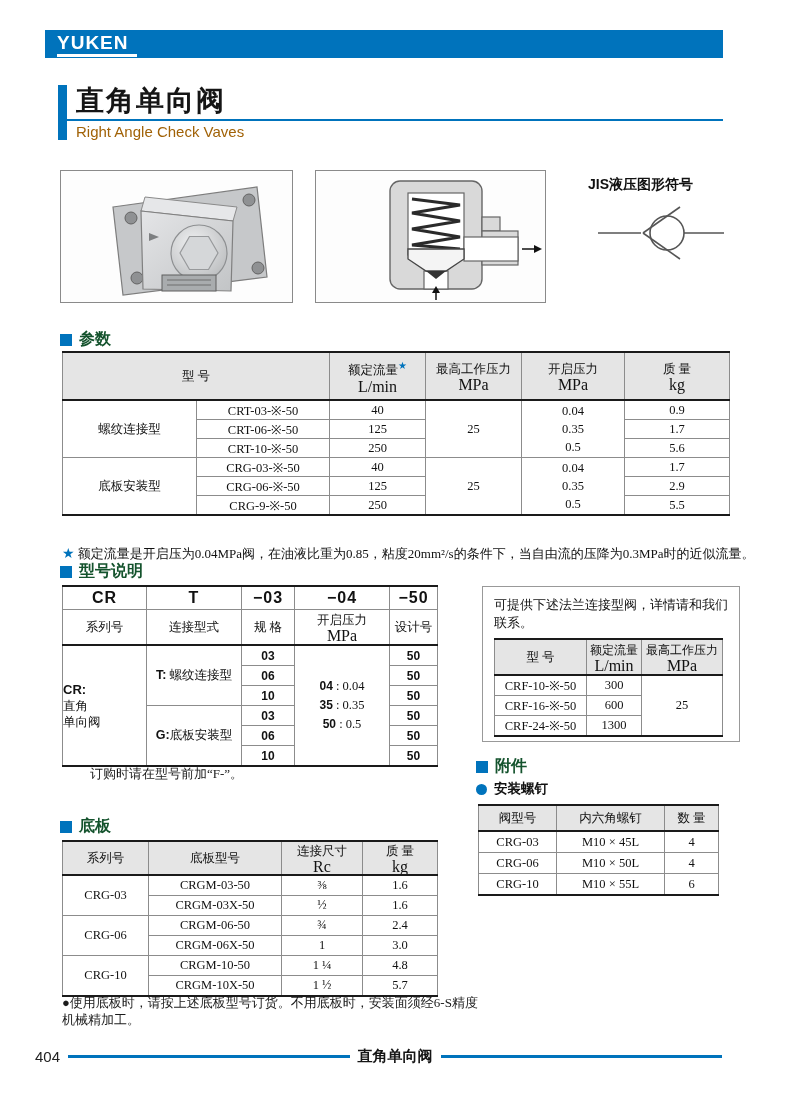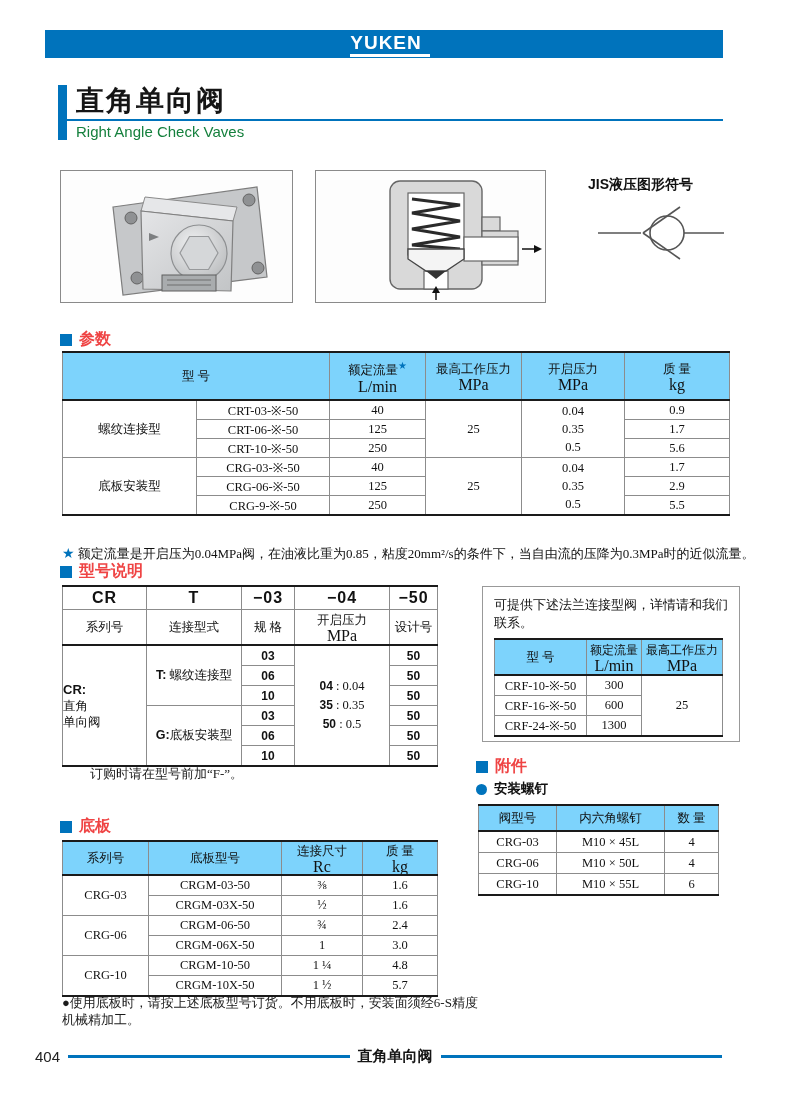--- a/index.html
+++ b/index.html
@@ -1,48 +1,48 @@
 <!DOCTYPE html>
 <html><head>
 <meta charset="utf-8">
 <style>
   html,body{margin:0;padding:0;background:#e8e8e8;}
   .page{position:relative;width:800px;height:1096px;background:#ffffff;margin:0 auto;
         font-family:"Liberation Serif",serif;color:#111;overflow:hidden;}
-  .abs{position:absolute;box-sizing:border-box;justify-content:center;}
+  .abs{position:absolute;box-sizing:border-box;}
 
   
   .topbar{left:45px;top:30px;width:678px;height:28px;background:#0073BC;display:flex;align-items:center;}
   .logo{margin-left:12px;font-family:"Liberation Sans",sans-serif;font-weight:bold;color:#fff;
         font-size:19px;letter-spacing:1px;line-height:1;border-bottom:3px solid #fff;padding:2px 8px 2px 0;}
 
   .title-accent{left:58px;top:85px;width:9px;height:55px;background:#0073BC;}
   .title-zh{left:76px;top:82px;font-family:"Liberation Sans",sans-serif;font-weight:bold;font-size:28px;letter-spacing:2px;color:#151515;}
   .title-underline{left:58px;top:119px;width:665px;height:2px;background:#0073BC;}
-  .title-en{left:76px;top:123px;font-family:"Liberation Sans",sans-serif;font-size:15px;color:#15803d;}
+  .title-en{left:76px;top:123px;font-family:"Liberation Sans",sans-serif;font-size:15px;color:#a16207;}
   .desc{left:68px;top:144px;font-size:13.5px;color:#1a1a1a;}
 
   
   .figbox{border:1px solid #8a8a8a;background:#fdfdfd;}
   .fig1{left:60px;top:170px;width:233px;height:133px;}
   .fig2{left:315px;top:170px;width:231px;height:133px;}
   .jis-label{left:588px;top:176px;font-family:"Liberation Sans",sans-serif;font-weight:bold;font-size:14px;}
   .jis-symbol{left:596px;top:202px;}
 
   
-  .sec{font-family:"Liberation Sans",sans-serif;font-weight:bold;font-size:16px;display:flex;align-items:center;gap:7px;color:#ef4444;}
+  .sec{font-family:"Liberation Sans",sans-serif;font-weight:bold;font-size:16px;display:flex;align-items:center;gap:7px;color:#14532d;}
   .sq{width:12px;height:12px;background:#0073BC;display:inline-block;}
   .dot{width:11px;height:11px;border-radius:50%;background:#0073BC;display:inline-block;}
 
   
   table{border-collapse:collapse;table-layout:fixed;font-size:12.5px;color:#111;}
   td{border:1px solid #8c8c8c;text-align:center;vertical-align:middle;padding:0;overflow:hidden;}
   table.dt{border-top:2px solid #1a1a1a;border-bottom:2px solid #1a1a1a;}
   tr.thickb td{border-bottom:2px solid #1a1a1a;}
-  .hd{background:#7dd3fc;}
+  .hd{background:#e5e5e5;}
   .u{font-size:16px;line-height:15px;}
   .hl{line-height:16px;}
   .star{color:#0073BC;font-size:10px;}
   .sans-b{font-family:"Liberation Sans",sans-serif;font-weight:bold;}
 
   
   .params tr.hrow td{height:46px;}
   .params tr.r td{height:18px;}
   .params .stack div{line-height:18px;}
 

